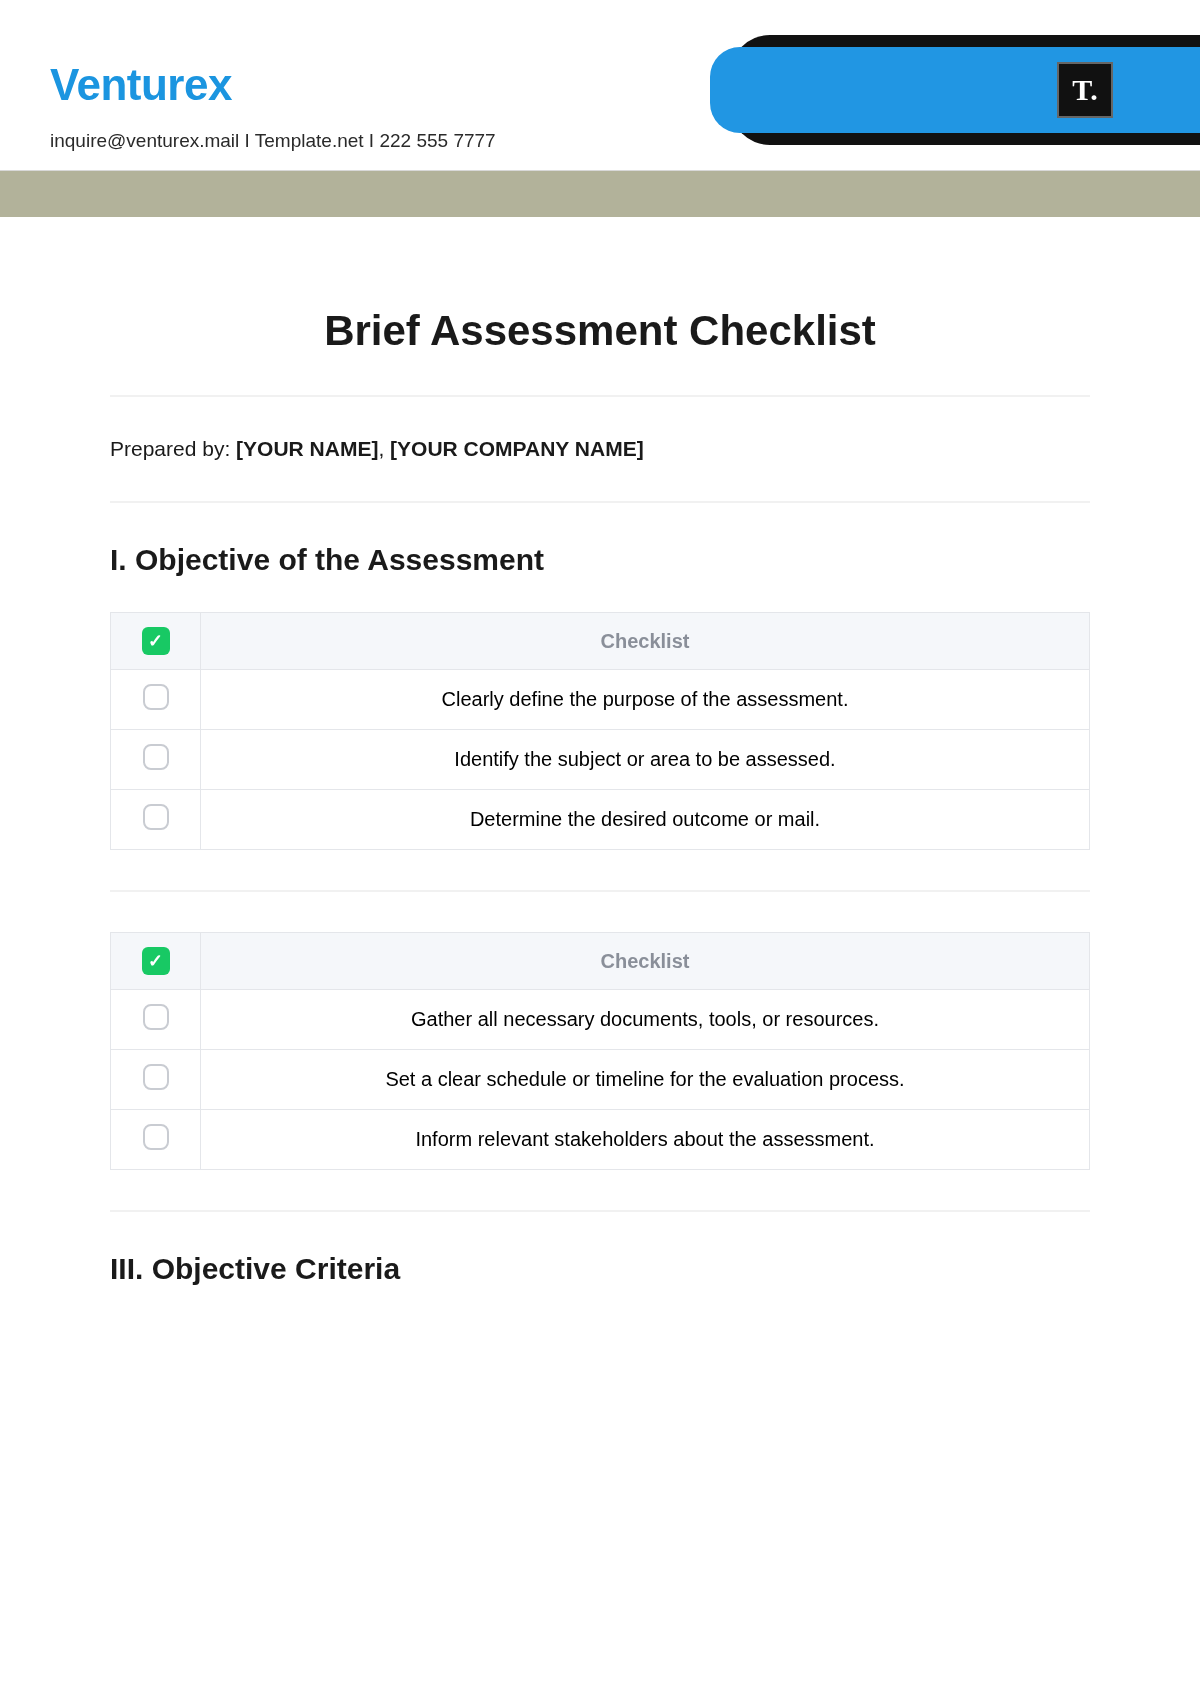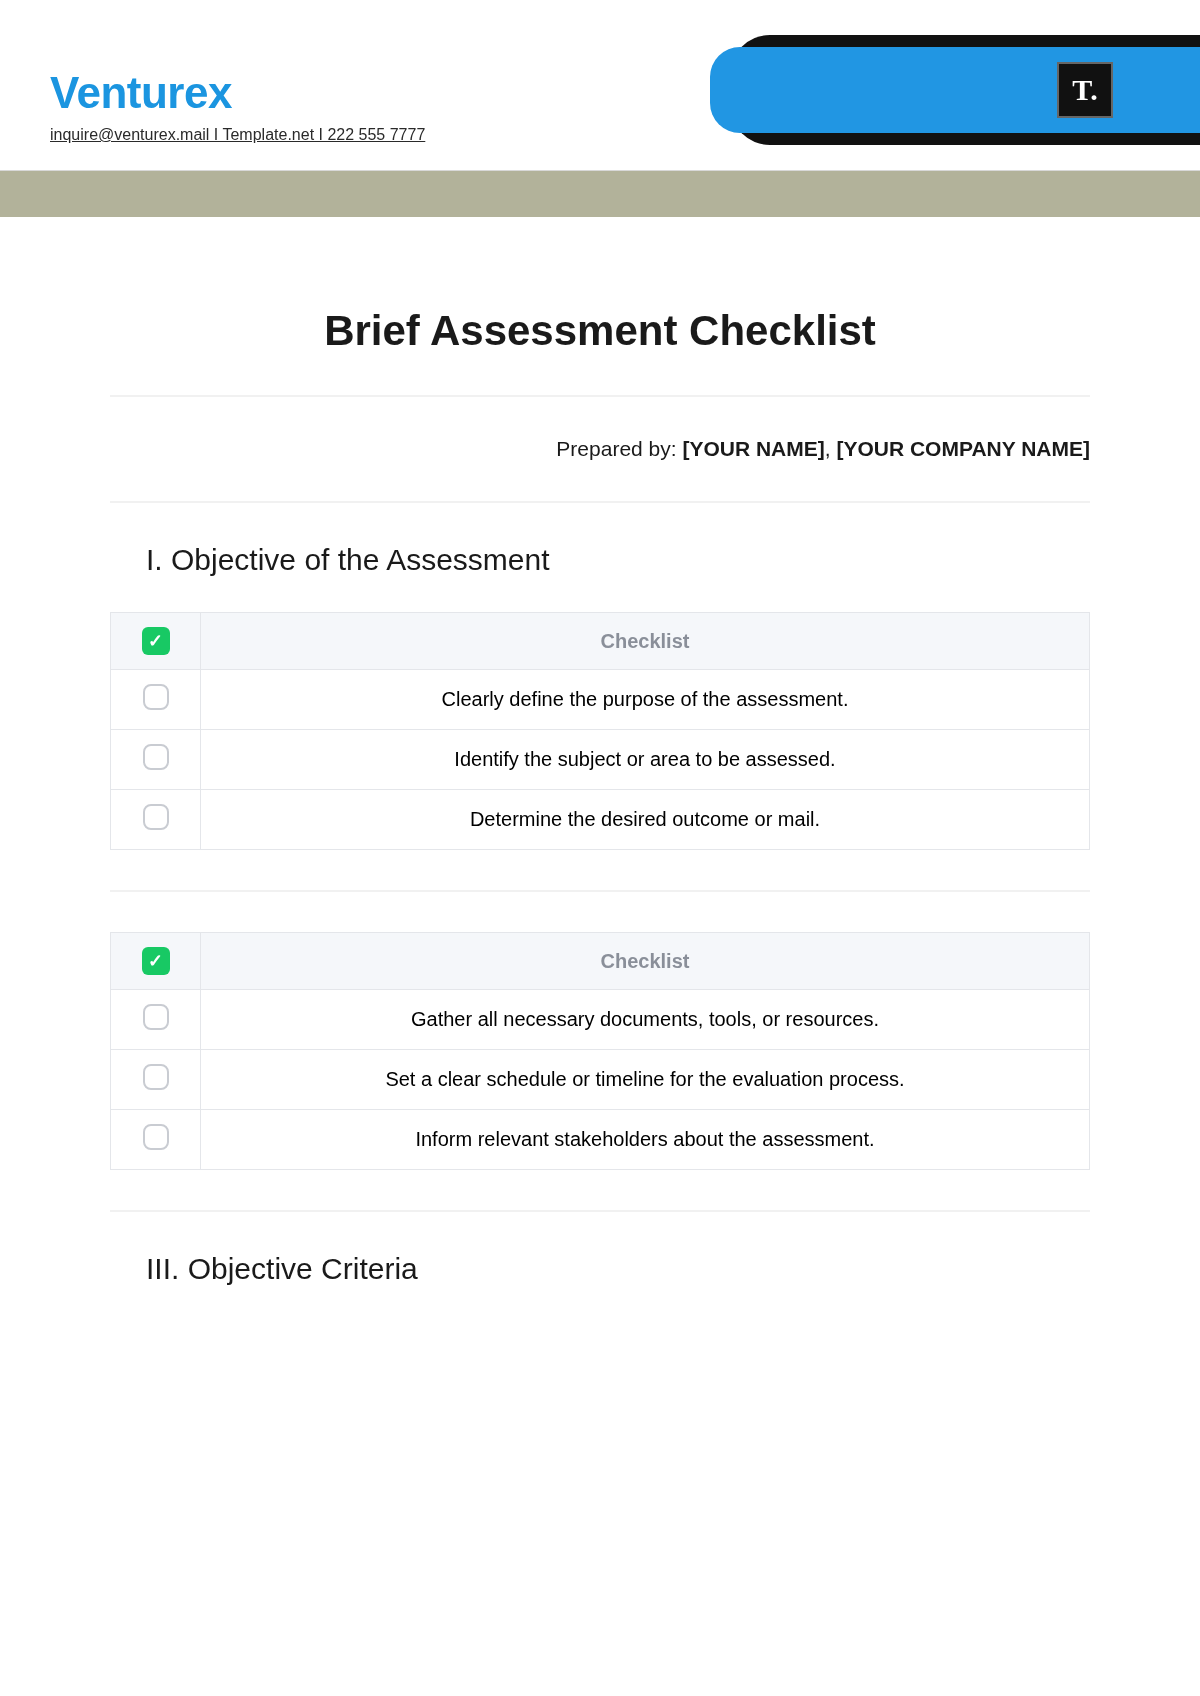--- a/index.html
+++ b/index.html
@@ -14,27 +14,25 @@
   .header-area {
     position: relative;
     padding: 60px 50px 0 50px;
     height: 150px;
   }
   .brand {
     font-size: 44px;
     font-weight: 800;
     color: #1b95e0;
     letter-spacing: -0.5px;
-    margin-top: 8px;
   }
   .contact {
-    font-size: 16px;
+    font-size: 19px;
     color: #2a2a2a;
-    margin-top: 8px;
-    text-decoration: underline;
+    margin-top: 20px;
   }
   .badge-wrap {
     position: absolute;
     top: 35px;
     right: 0;
     width: 490px;
     height: 110px;
   }
   .badge-black {
     position: absolute;
@@ -92,32 +90,31 @@
     font-size: 42px;
     font-weight: 800;
     color: #1a1a1a;
   }
   .hr-light {
     border: none;
     border-top: 2px solid #f1f1f1;
     margin: 40px 0;
   }
   .prepared {
-    text-align: right;
+    text-align: left;
     font-size: 21px;
     color: #1a1a1a;
   }
   .prepared b { font-weight: 800; }
   .section-h {
     font-size: 30px;
-    font-weight: 400;
+    font-weight: 700;
     color: #1a1a1a;
     margin-top: 10px;
     margin-bottom: 35px;
-    margin-left: 36px;
   }
   table.checklist {
     width: 100%;
     border-collapse: collapse;
     font-size: 20px;
   }
   table.checklist th, table.checklist td {
     border: 1px solid #e4e6ea;
     padding: 14px 10px;
     text-align: center;

